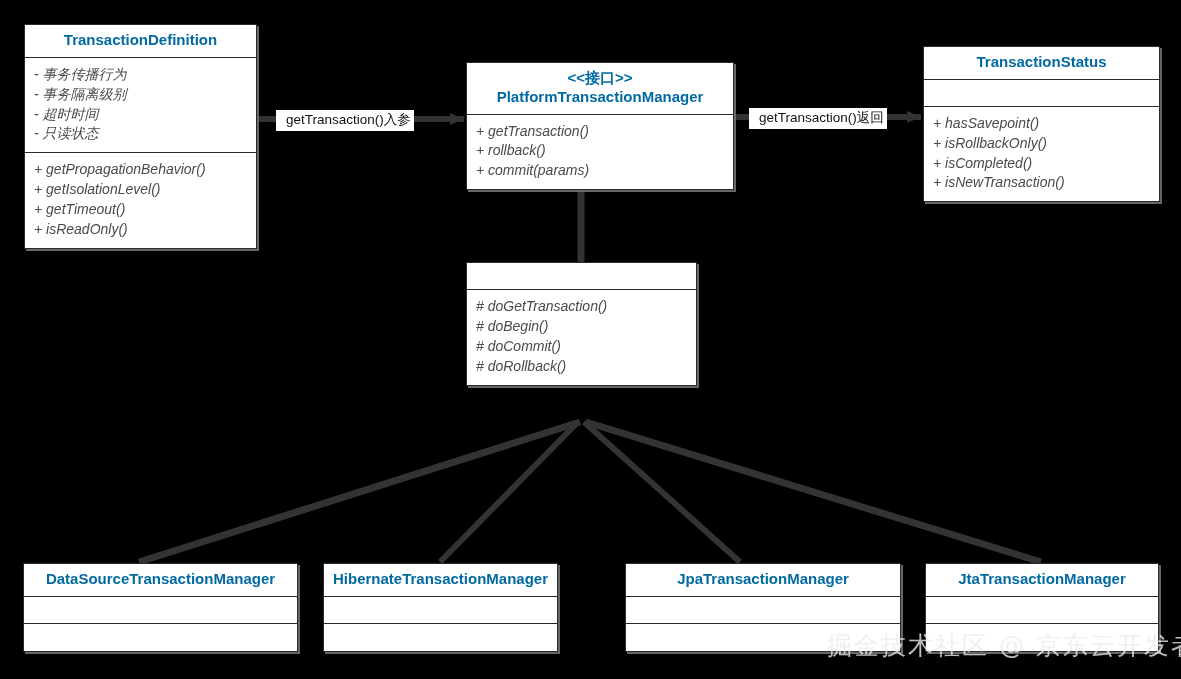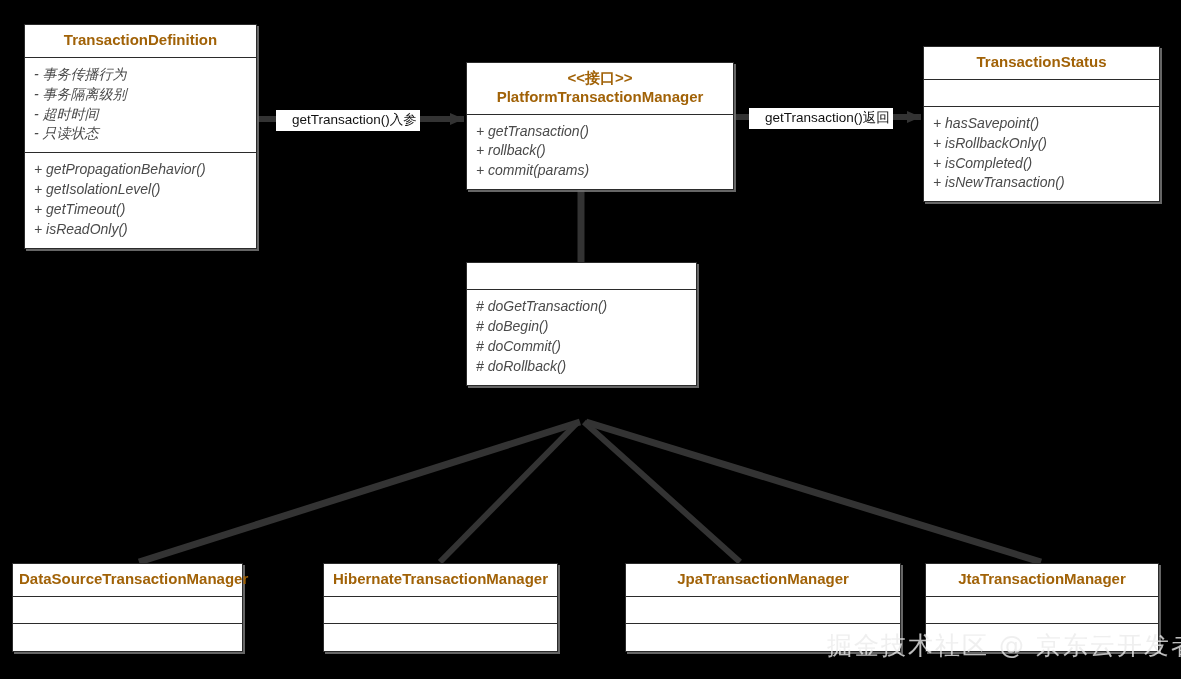--- a/index.html
+++ b/index.html
@@ -18,21 +18,21 @@
   .uml-box {
     position: absolute;
     background: #ffffff;
     border: 1px solid #2b2b2b;
     box-shadow: 2px 2px 0 0 rgba(120,120,120,0.85);
     z-index: 5;
   }
   .uml-title {
     text-align: center;
     font-weight: bold;
-    color: #a16207;
+    color: #0369a1;
     padding: 6px 6px 7px 6px;
     line-height: 1.25;
     border-bottom: 1px solid #2b2b2b;
   }
   .stereo { display:block; font-weight: bold; }
   .uml-compartment {
     border-bottom: 1px solid #2b2b2b;
     padding: 7px 7px 8px 9px;
     color: #4a4a4a;
     line-height: 1.42;
@@ -44,21 +44,21 @@
   
   .fs15 { font-size: 15px; }
   .fs14 { font-size: 14px; }
 
   
   .edge-label {
     position: absolute;
     background: #ffffff;
     color: #111111;
     font-size: 13.5px;
-    padding: 1px 3px 2px 16px;
+    padding: 1px 3px 2px 10px;
     white-space: nowrap;
     z-index: 7;
   }
 
   
   .watermark {
     position: absolute;
     color: rgba(235,235,235,0.80);
     font-size: 25px;
     letter-spacing: 2px;
@@ -146,21 +146,21 @@
   <div class="uml-box" style="left:466px; top:262px; width:231px;">
     <div class="uml-compartment empty"></div>
     <div class="uml-compartment fs14">
       <div class="member"># doGetTransaction()</div>
       <div class="member"># doBegin()</div>
       <div class="member"># doCommit()</div>
       <div class="member"># doRollback()</div>
     </div>
   </div>
 
-  <div class="uml-box" style="left:12px; top:563px; width:231px;">
+  <div class="uml-box" style="left:23px; top:563px; width:275px;">
     <div class="uml-title fs15">DataSourceTransactionManager</div>
     <div class="uml-compartment empty"></div>
     <div class="uml-compartment empty"></div>
   </div>
 
   <div class="uml-box" style="left:323px; top:563px; width:235px;">
     <div class="uml-title fs15">HibernateTransactionManager</div>
     <div class="uml-compartment empty"></div>
     <div class="uml-compartment empty"></div>
   </div>

